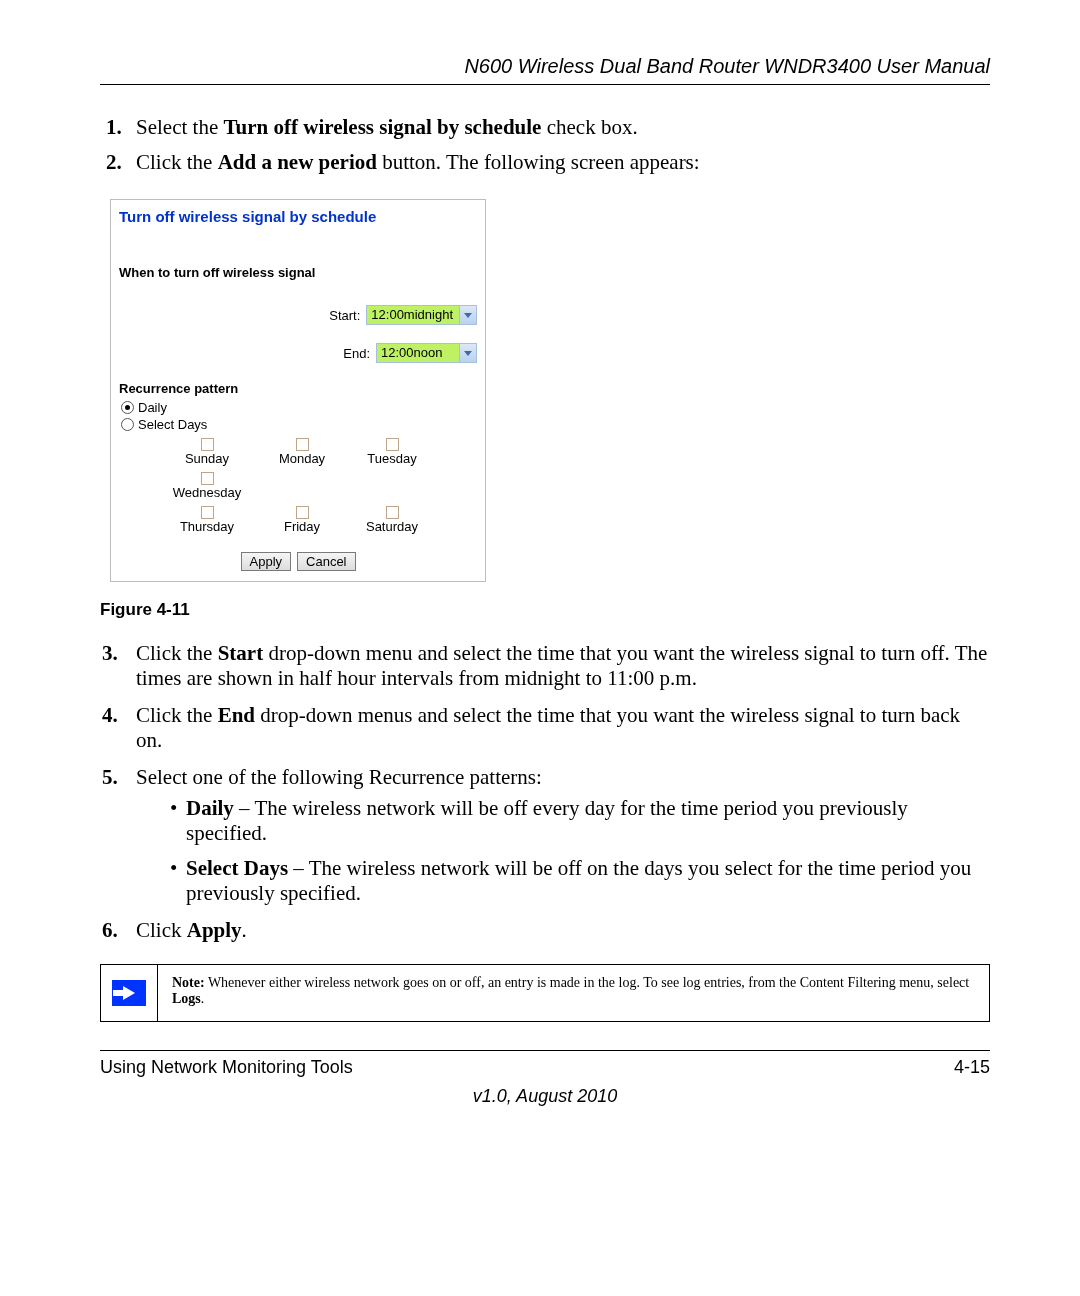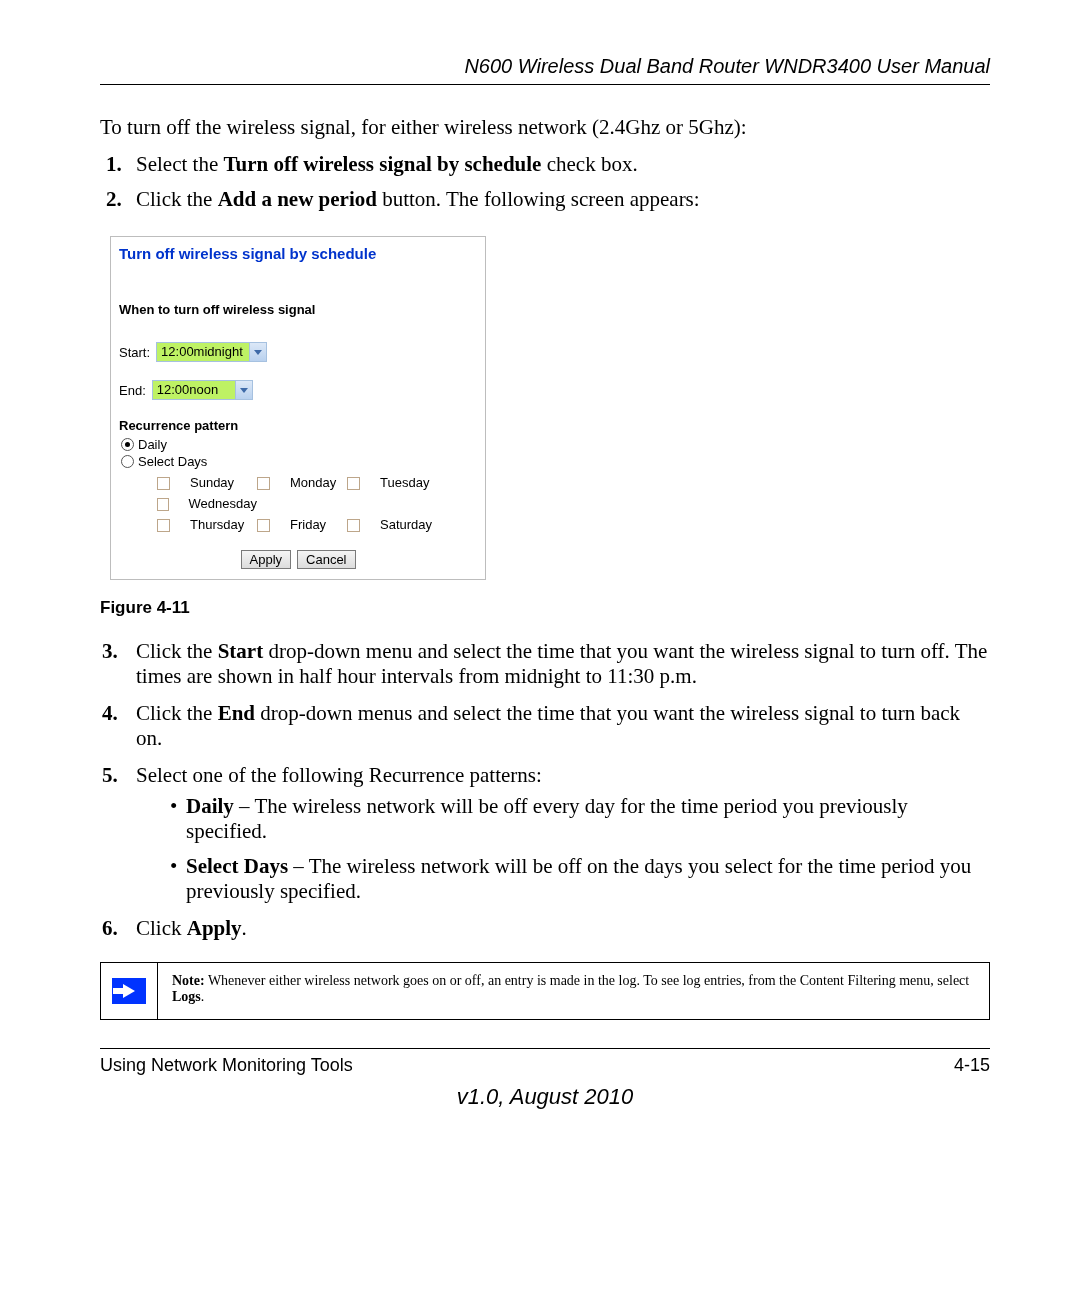--- a/index.html
+++ b/index.html
@@ -62,20 +62,21 @@
     font-weight: bold;
     font-size: 13px;
     margin-bottom: 25px;
   }
   .ss-row {
     display: flex;
     align-items: center;
     margin-bottom: 18px;
     gap: 6px;
     font-size: 13px;
+    justify-content: flex-end;
   }
   .ss-select {
     display: inline-flex;
     align-items: stretch;
     border: 1px solid #a6c1e0;
     height: 18px;
     background: #bef264;
   }
   .ss-select-text {
     padding: 1px 6px 1px 4px;
@@ -127,22 +128,23 @@
   .days-grid {
     margin-left: 38px;
     display: grid;
     grid-template-columns: 100px 90px 90px;
     row-gap: 6px;
     font-size: 13px;
     margin-top: 6px;
   }
   .day {
     display: flex;
-    align-items: flex-end;
-    gap: 20px;
+    align-items: center;
+    gap: 0;
+    flex-direction: column;
   }
   .cbox {
     width: 11px; height: 11px;
     border: 1px solid #bda68a;
     background: #fff;
     display: inline-block;
   }
   .ss-buttons {
     display: flex;
     justify-content: center;
@@ -229,21 +231,21 @@
   .footer {
     font-family: Arial, Helvetica, sans-serif;
     font-size: 18px;
     display: flex;
     justify-content: space-between;
   }
   .footer-version {
     text-align: center;
     font-family: Arial, Helvetica, sans-serif;
     font-style: italic;
-    font-size: 22px;
+    font-size: 18px;
     margin-top: 8px;
   }
   .list3 {
     counter-reset: step 2;
     list-style: none;
     padding-left: 32px;
     font-size: 21px;
   }
   .list3 > li {
     counter-increment: step;
@@ -258,21 +260,20 @@
     left: -30px;
   }
 </style>
 </head>
 <body>
 
 <div class="page">
   <div class="header">N600 Wireless Dual Band Router WNDR3400 User Manual</div>
   <hr class="hr">
 
-  <p class="intro">To turn off the wireless signal, for either wireless network (2.4Ghz or 5Ghz):</p>
 
   <ol class="steps">
     <li style="list-style: none; position: relative;"><span style="font-weight: bold; position: absolute; margin-left: -30px;">1.</span>
       <span class="bold"></span>
       <span>Select the </span><span class="bold">Turn off wireless signal by schedule</span><span> check box.</span>
     </li>
     <li style="list-style: none; position: relative;"><span style="font-weight: bold; position: absolute; margin-left: -30px;">2.</span>
       <span>Click the </span><span class="bold">Add a new period</span><span> button. The following screen appears:</span>
     </li>
   </ol>
@@ -347,21 +348,21 @@
     <div class="ss-buttons">
       <span class="btn">Apply</span>
       <span class="btn">Cancel</span>
     </div>
   </div>
 
   <div class="fig-caption">Figure 4-11</div>
 
   <ol class="list3">
     <li>
-      <span>Click the </span><span class="bold">Start</span><span> drop-down menu and select the time that you want the wireless signal to turn off. The times are shown in half hour intervals from midnight to 11:30 p.m.</span>
+      <span>Click the </span><span class="bold">Start</span><span> drop-down menu and select the time that you want the wireless signal to turn off. The times are shown in half hour intervals from midnight to 11:00 p.m.</span>
     </li>
     <li>
       <span>Click the </span><span class="bold">End</span><span> drop-down menus and select the time that you want the wireless signal to turn back on.</span>
     </li>
     <li>
       <span>Select one of the following Recurrence patterns:</span>
       <ul class="inner">
         <li><span class="bold">Daily</span><span> – The wireless network will be off every day for the time period you previously specified.</span></li>
         <li><span class="bold">Select Days</span><span> – The wireless network will be off on the days you select for the time period you previously specified.</span></li>
       </ul>

